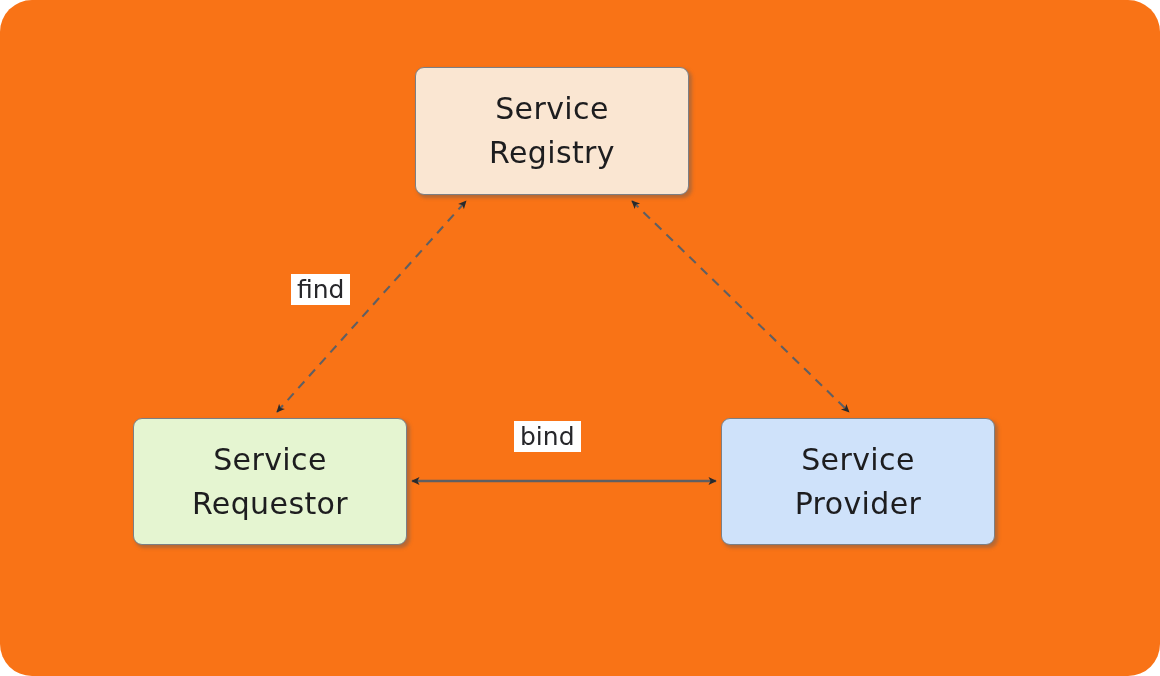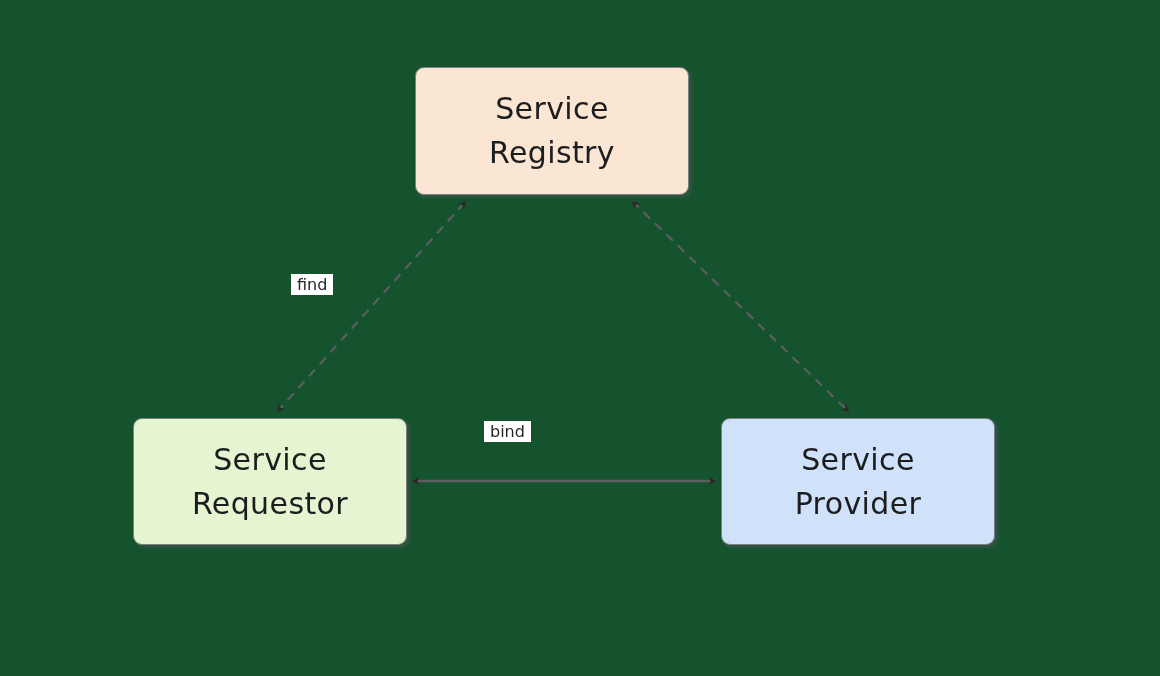--- a/index.html
+++ b/index.html
@@ -11,21 +11,22 @@
   body {
     width: 1160px;
     height: 676px;
     overflow: hidden;
     font-family: "DejaVu Sans", sans-serif;
   }
   #diagram-canvas {
     position: relative;
     width: 1160px;
     height: 676px;
-    background: #14532d;
+    background: #f97316;
+    border-radius: 32px;
   }
   #edge-layer {
     position: absolute;
     left: 0;
     top: 0;
     width: 1160px;
     height: 676px;
   }
   .node {
     position: absolute;
@@ -65,38 +66,38 @@
   #node-provider {
     left: 721px;
     top: 418px;
     width: 274px;
     height: 127px;
     background: #cfe2fa;
   }
   .edge-label {
     position: absolute;
     font-family: "DejaVu Sans", sans-serif;
-    font-size: 16px;
+    font-size: 25px;
     color: #26262a;
     background: #ffffff;
     padding: 1px 6px;
     white-space: nowrap;
     user-select: none;
     z-index: 2;
   }
   #edge-label-find {
     left: 291px;
     top: 274px;
   }
   #edge-label-register {
     left: 753px;
     top: 274px;
   }
   #edge-label-bind {
-    left: 484px;
+    left: 514px;
     top: 421px;
   }
 </style>
 </head>
 <body>
 
 <div id="diagram-canvas">
 
   <svg id="edge-layer" viewBox="0 0 1160 676" width="1160" height="676" xmlns="http://www.w3.org/2000/svg">
     <defs>

